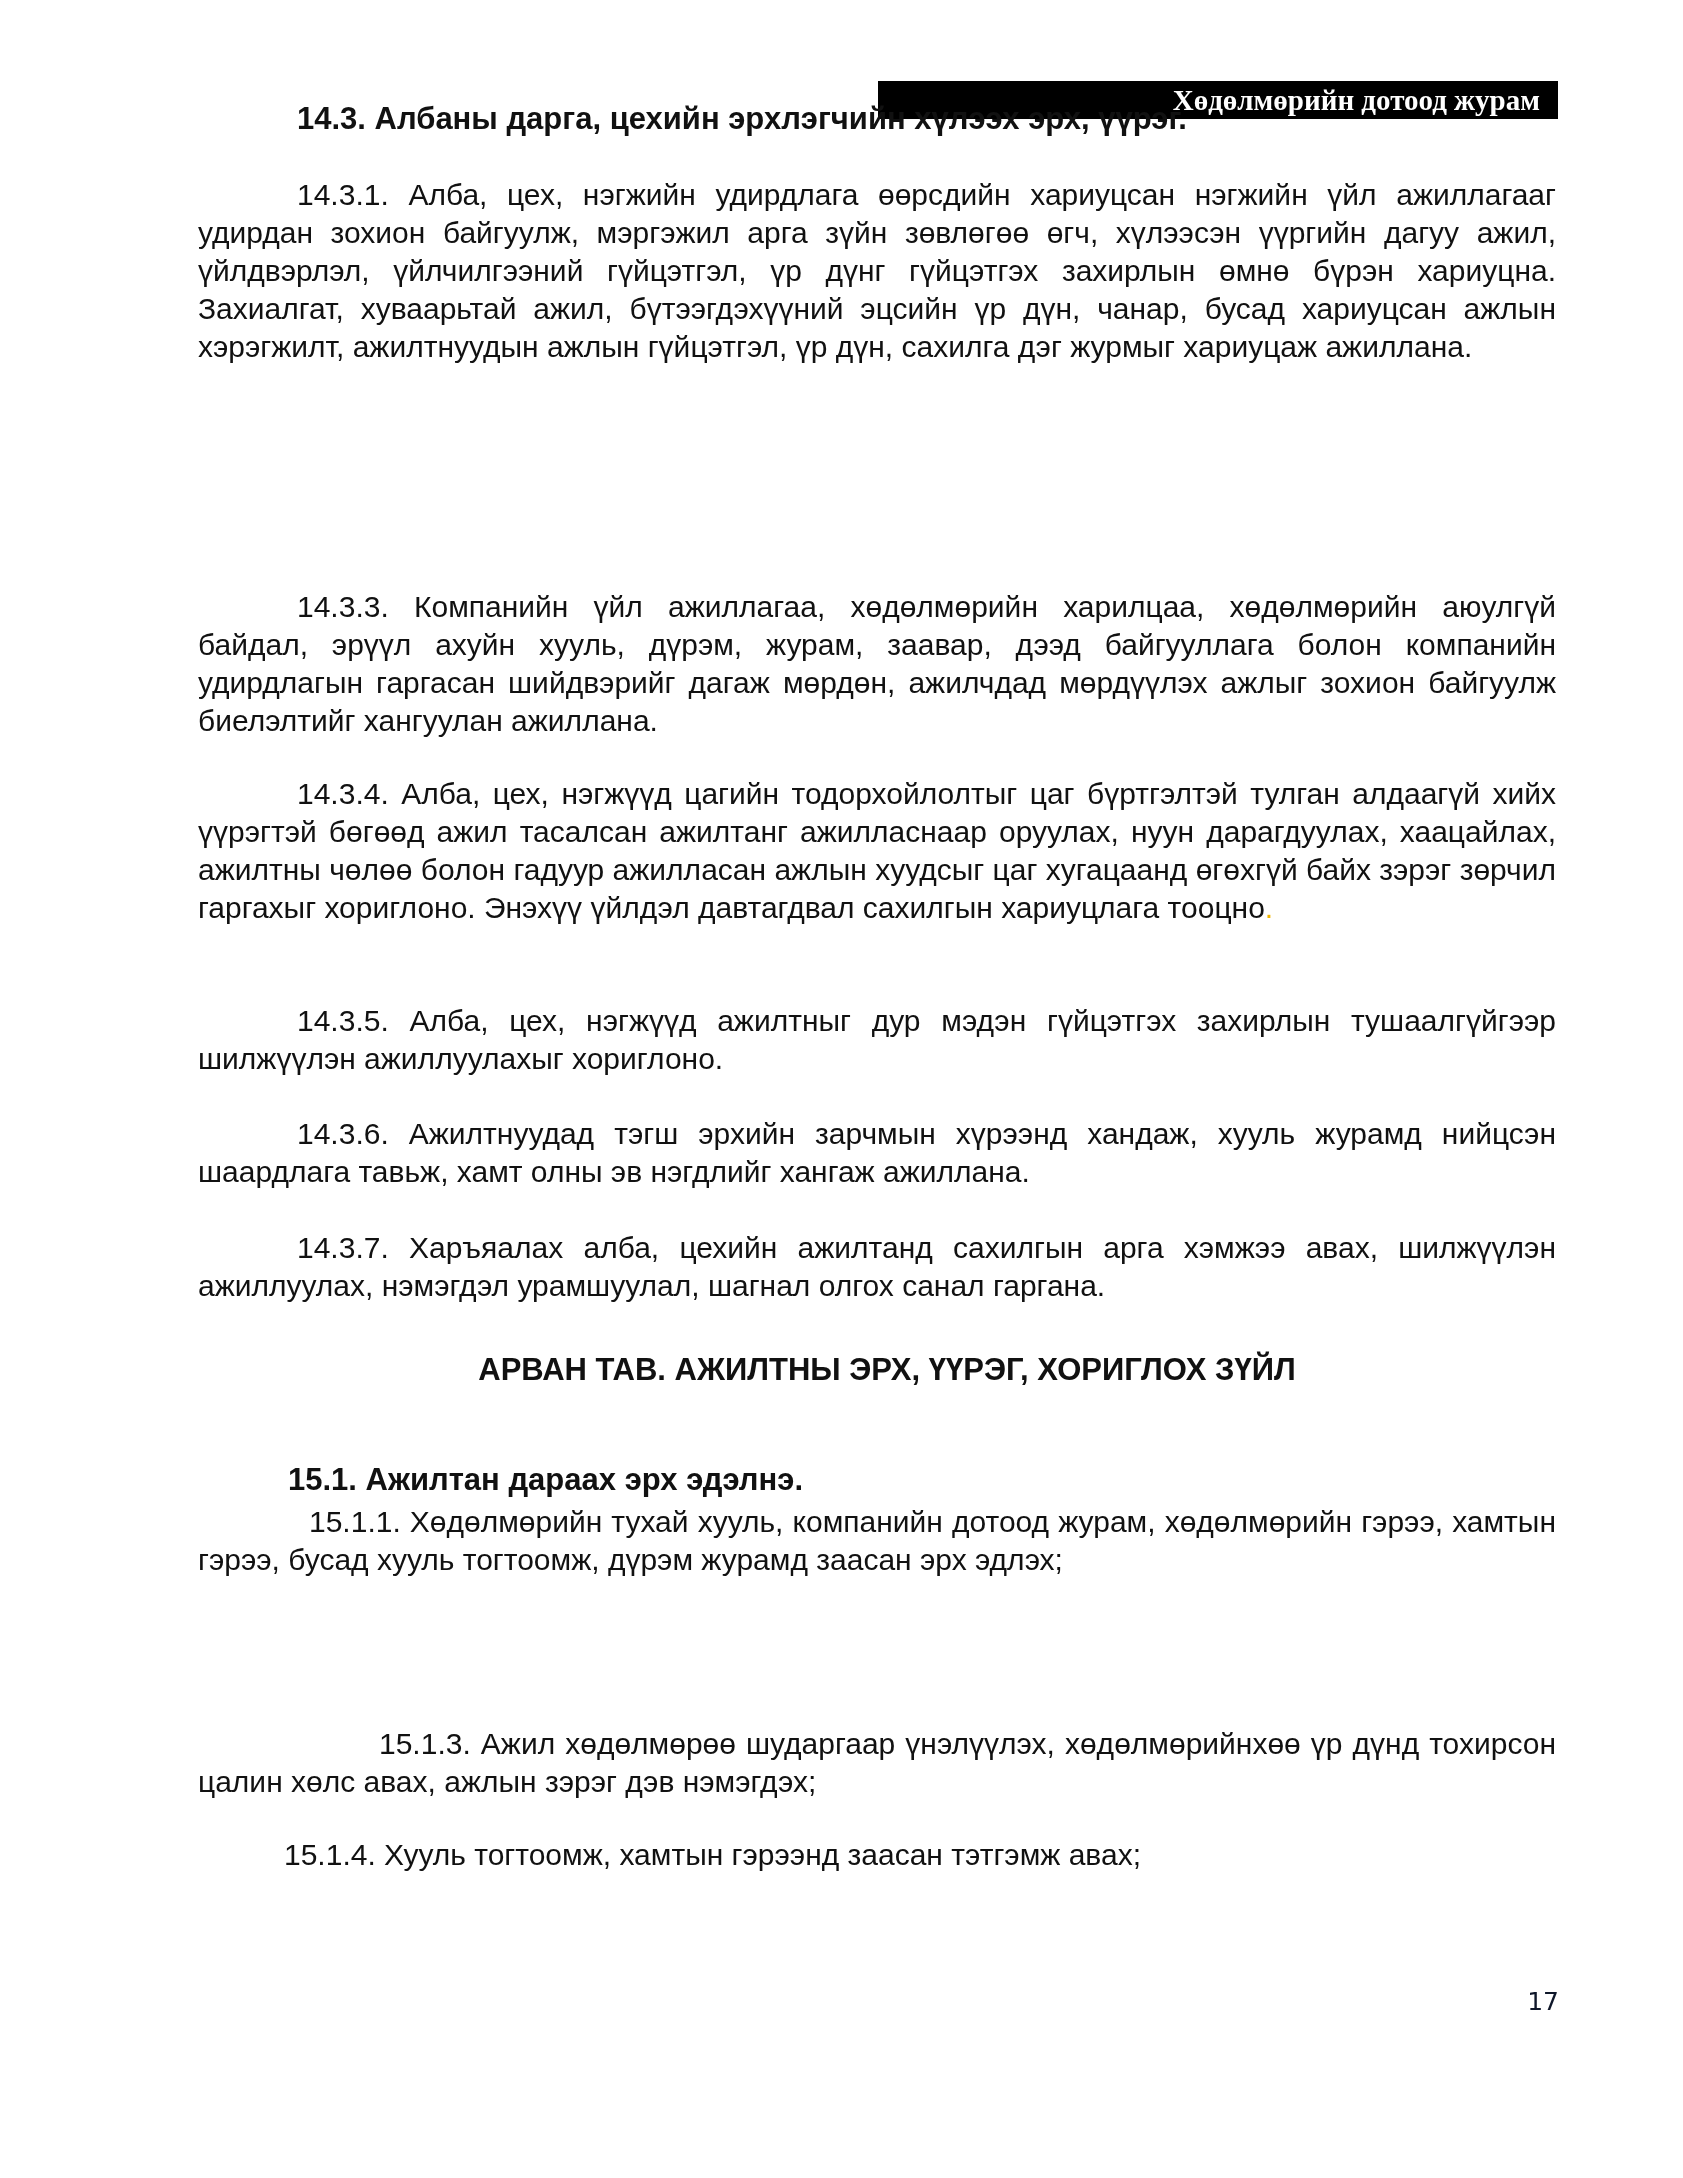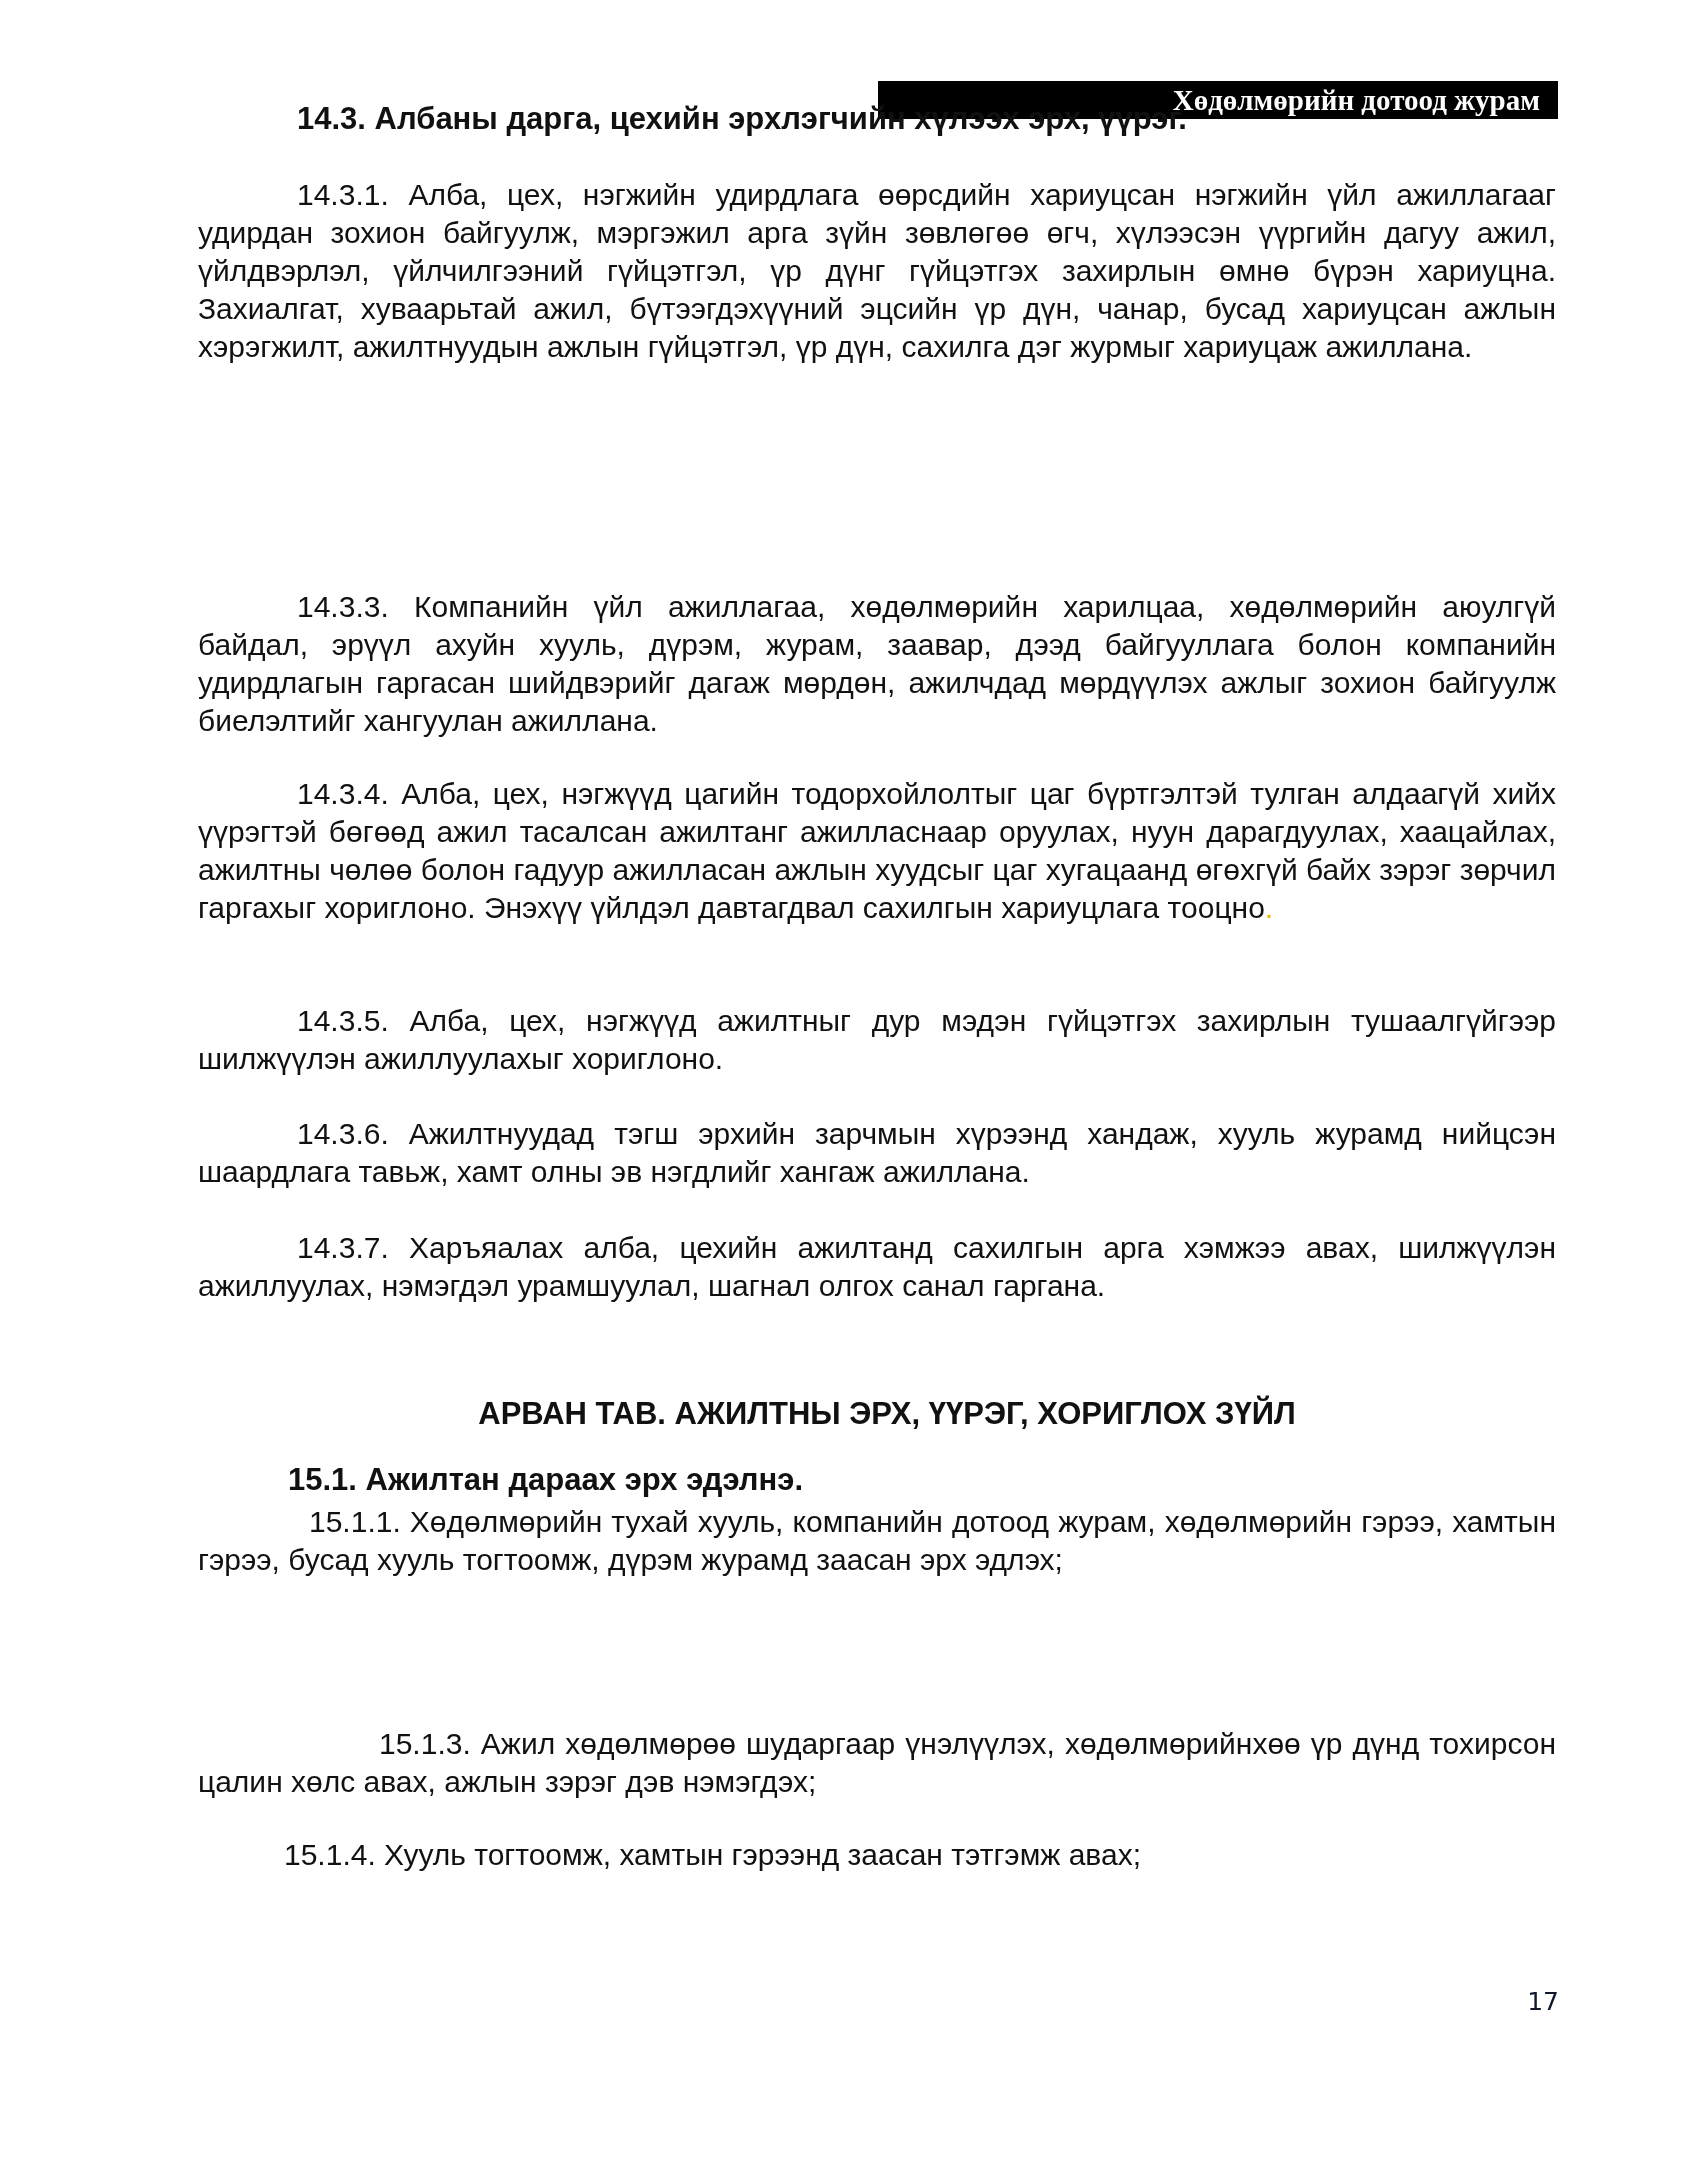--- a/index.html
+++ b/index.html
@@ -44,21 +44,21 @@
   <p class="para sans" style="top:588px; margin:0; text-indent:99px;"><span>14.3.3.</span> <span>Компанийн үйл ажиллагаа, хөдөлмөрийн харилцаа, хөдөлмөрийн аюулгүй байдал, эрүүл ахуйн хууль, дүрэм, журам, заавар, дээд байгууллага болон компанийн удирдлагын гаргасан шийдвэрийг дагаж мөрдөн, ажилчдад мөрдүүлэх ажлыг зохион байгуулж биелэлтийг хангуулан ажиллана.</span></p>
 
   <p class="para sans" style="top:775px; margin:0; text-indent:99px;"><span>14.3.4.</span> <span>Алба, цех, нэгжүүд цагийн тодорхойлолтыг цаг бүртгэлтэй тулган алдаагүй хийх үүрэгтэй бөгөөд ажил тасалсан ажилтанг ажилласнаар оруулах, нуун дарагдуулах, хаацайлах, ажилтны чөлөө болон гадуур ажилласан ажлын хуудсыг цаг хугацаанд өгөхгүй байх зэрэг зөрчил гаргахыг хориглоно. Энэхүү үйлдэл давтагдвал сахилгын хариуцлага тооцно</span><span class="accent-dot">.</span></p>
 
   <p class="para sans" style="top:1002px; margin:0; text-indent:99px;"><span>14.3.5.</span> <span>Алба, цех, нэгжүүд ажилтныг дур мэдэн гүйцэтгэх захирлын тушаалгүйгээр шилжүүлэн ажиллуулахыг хориглоно.</span></p>
 
   <p class="para sans" style="top:1115px; margin:0; text-indent:99px;"><span>14.3.6.</span> <span>Ажилтнуудад тэгш эрхийн зарчмын хүрээнд хандаж, хууль журамд нийцсэн шаардлага тавьж, хамт олны эв нэгдлийг хангаж ажиллана.</span></p>
 
   <p class="para sans" style="top:1229px; margin:0; text-indent:99px;"><span>14.3.7.</span> <span>Харъяалах алба, цехийн ажилтанд сахилгын арга хэмжээ авах, шилжүүлэн ажиллуулах, нэмэгдэл урамшуулал, шагнал олгох санал гаргана.</span></p>
 
-  <div class="heading sans" style="left:198px; width:1358px; text-align:center; top:1351px; padding-left:20px; box-sizing:border-box;margin-top:44px;">АРВАН ТАВ. АЖИЛТНЫ ЭРХ, ҮҮРЭГ, ХОРИГЛОХ ЗҮЙЛ</div>
+  <div class="heading sans" style="left:198px; width:1358px; text-align:center; top:1351px; padding-left:20px; box-sizing:border-box;">АРВАН ТАВ. АЖИЛТНЫ ЭРХ, ҮҮРЭГ, ХОРИГЛОХ ЗҮЙЛ</div>
 
   <div class="heading sans" style="left:288px; top:1429px;margin-top:32px;">15.1. Ажилтан дараах эрх эдэлнэ.</div>
 
   <p class="para sans" style="top:1503px; margin:0; text-indent:111px;"><span>15.1.1.</span> <span>Хөдөлмөрийн тухай хууль, компанийн дотоод журам, хөдөлмөрийн гэрээ, хамтын гэрээ, бусад хууль тогтоомж, дүрэм журамд заасан эрх эдлэх;</span></p>
 
 
   <p class="para sans" style="top:1725px; margin:0; text-indent:181px;"><span>15.1.3.</span> <span>Ажил хөдөлмөрөө шударгаар үнэлүүлэх, хөдөлмөрийнхөө үр дүнд тохирсон цалин хөлс авах, ажлын зэрэг дэв нэмэгдэх;</span></p>
 
   <p class="para sans" style="top:1836px; margin:0; text-indent:86px;"><span>15.1.4.</span> <span>Хууль тогтоомж, хамтын гэрээнд заасан тэтгэмж авах;</span></p>
 

